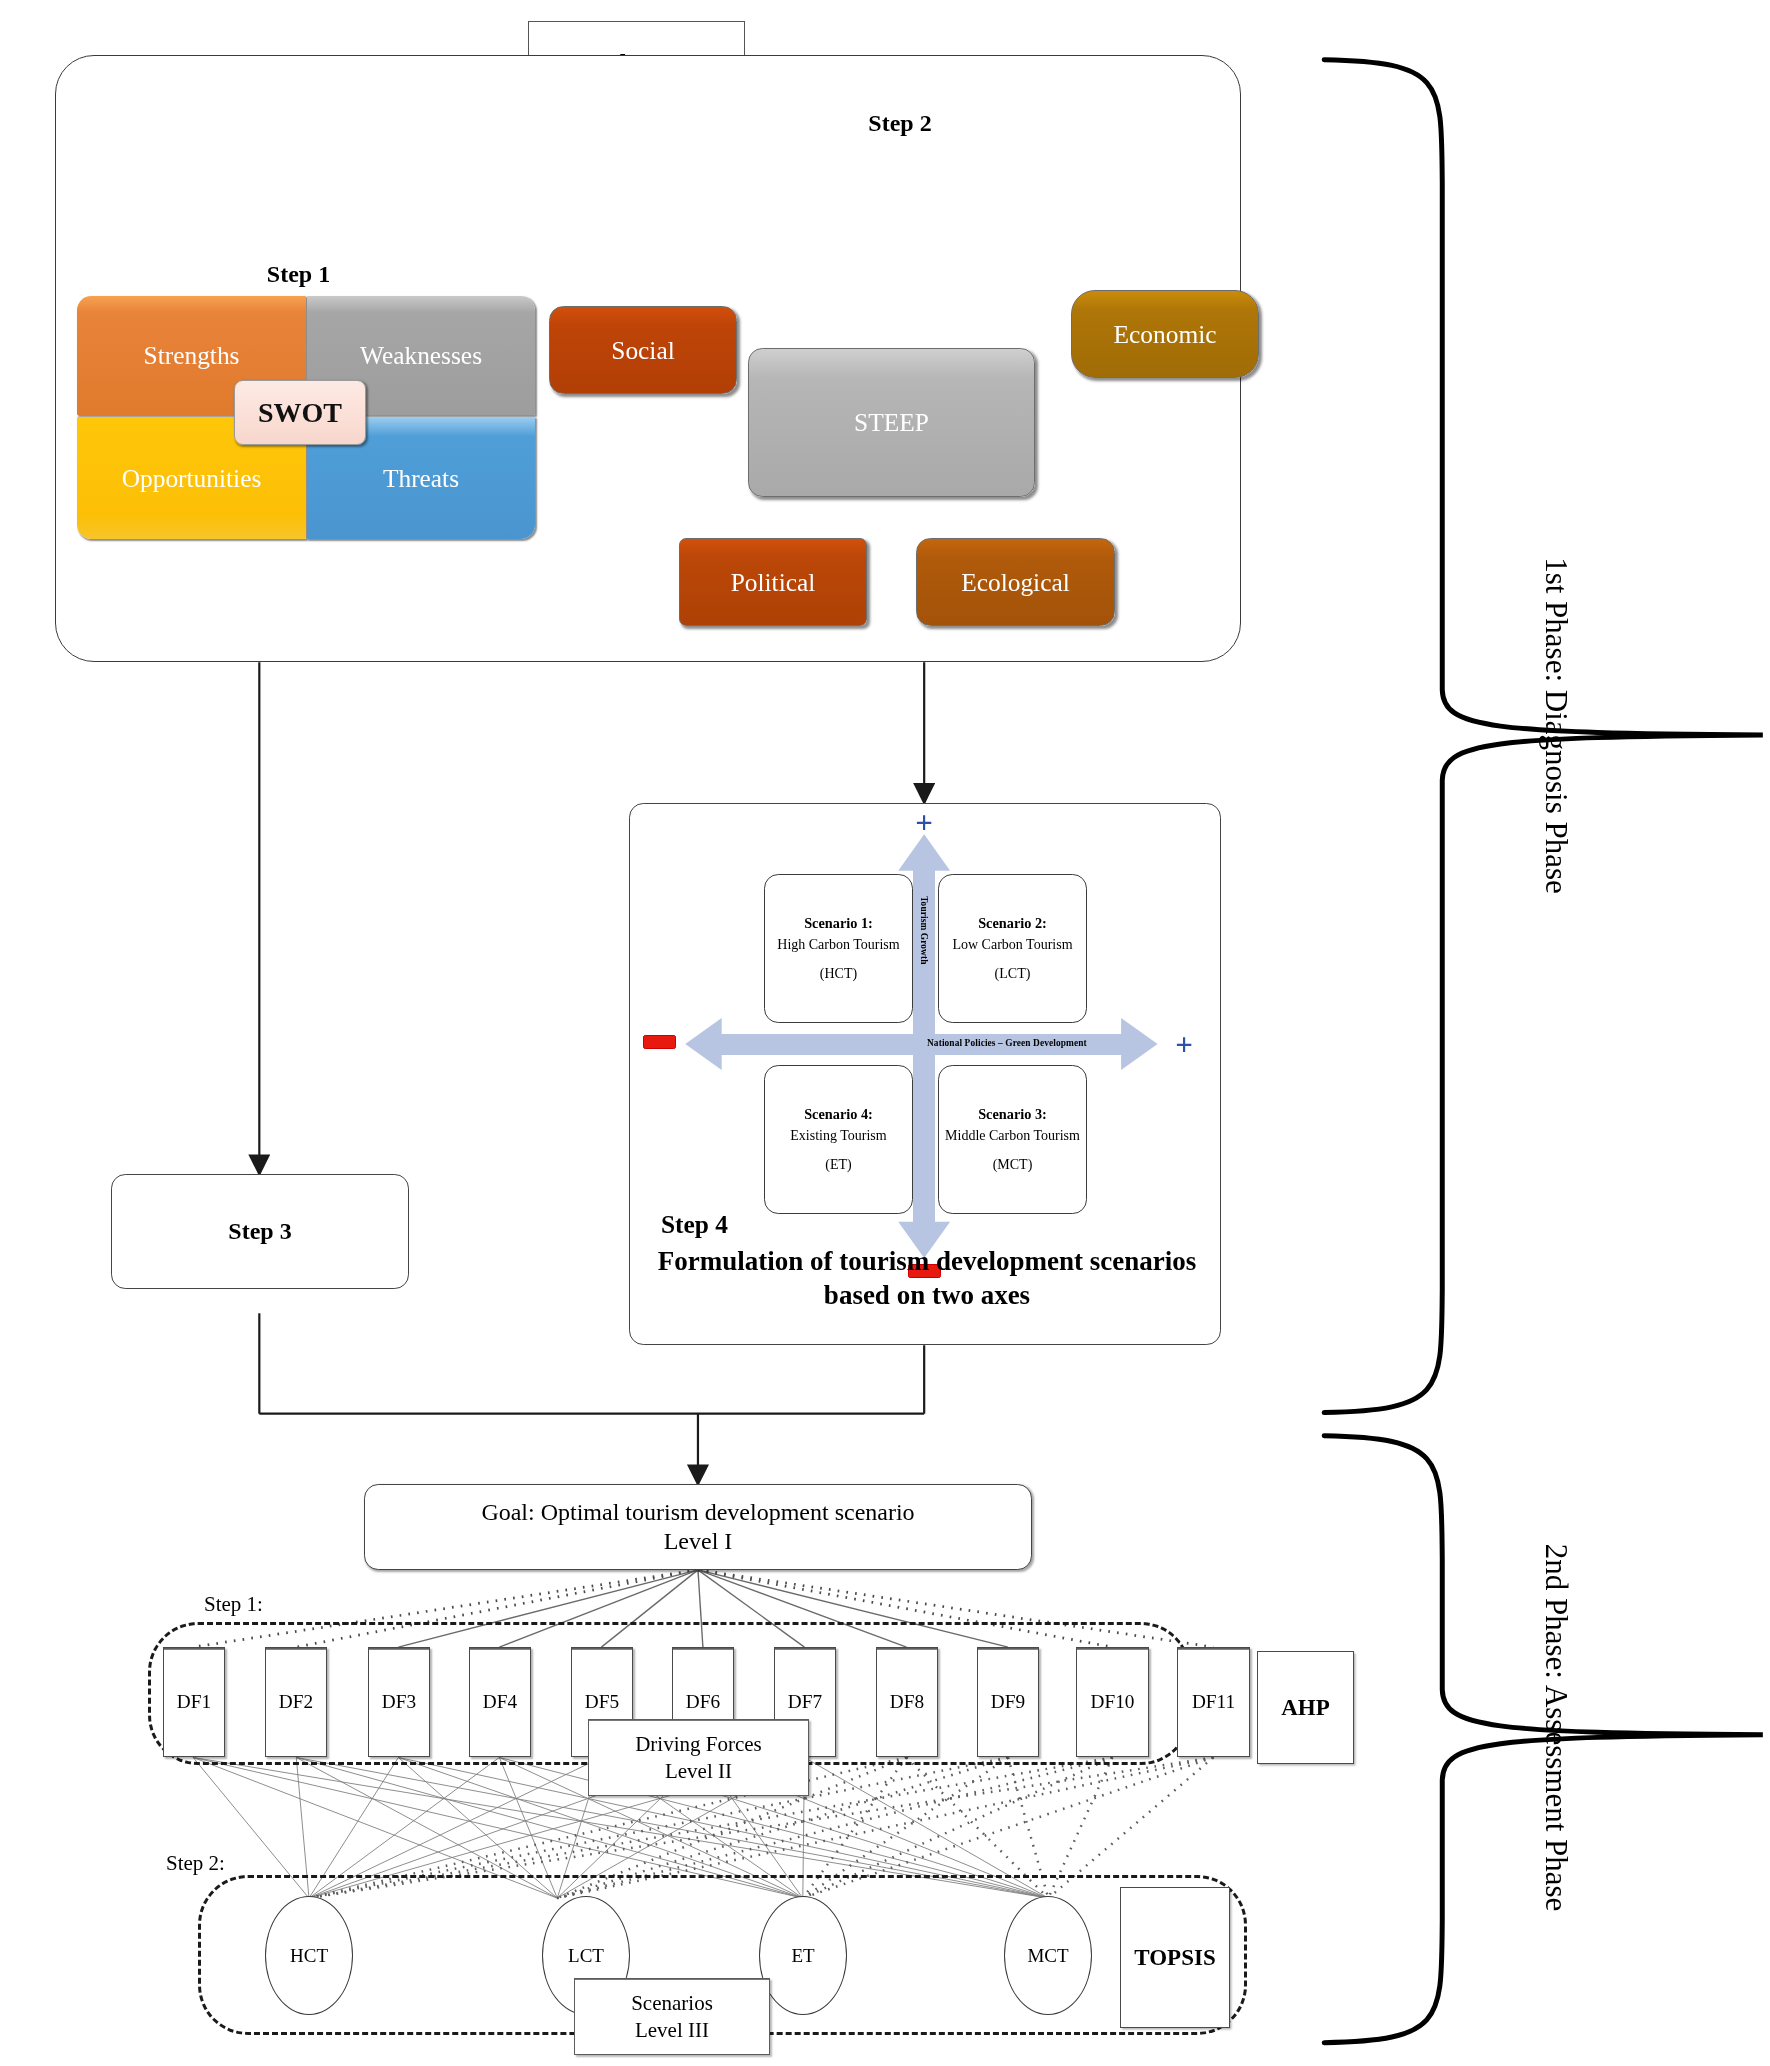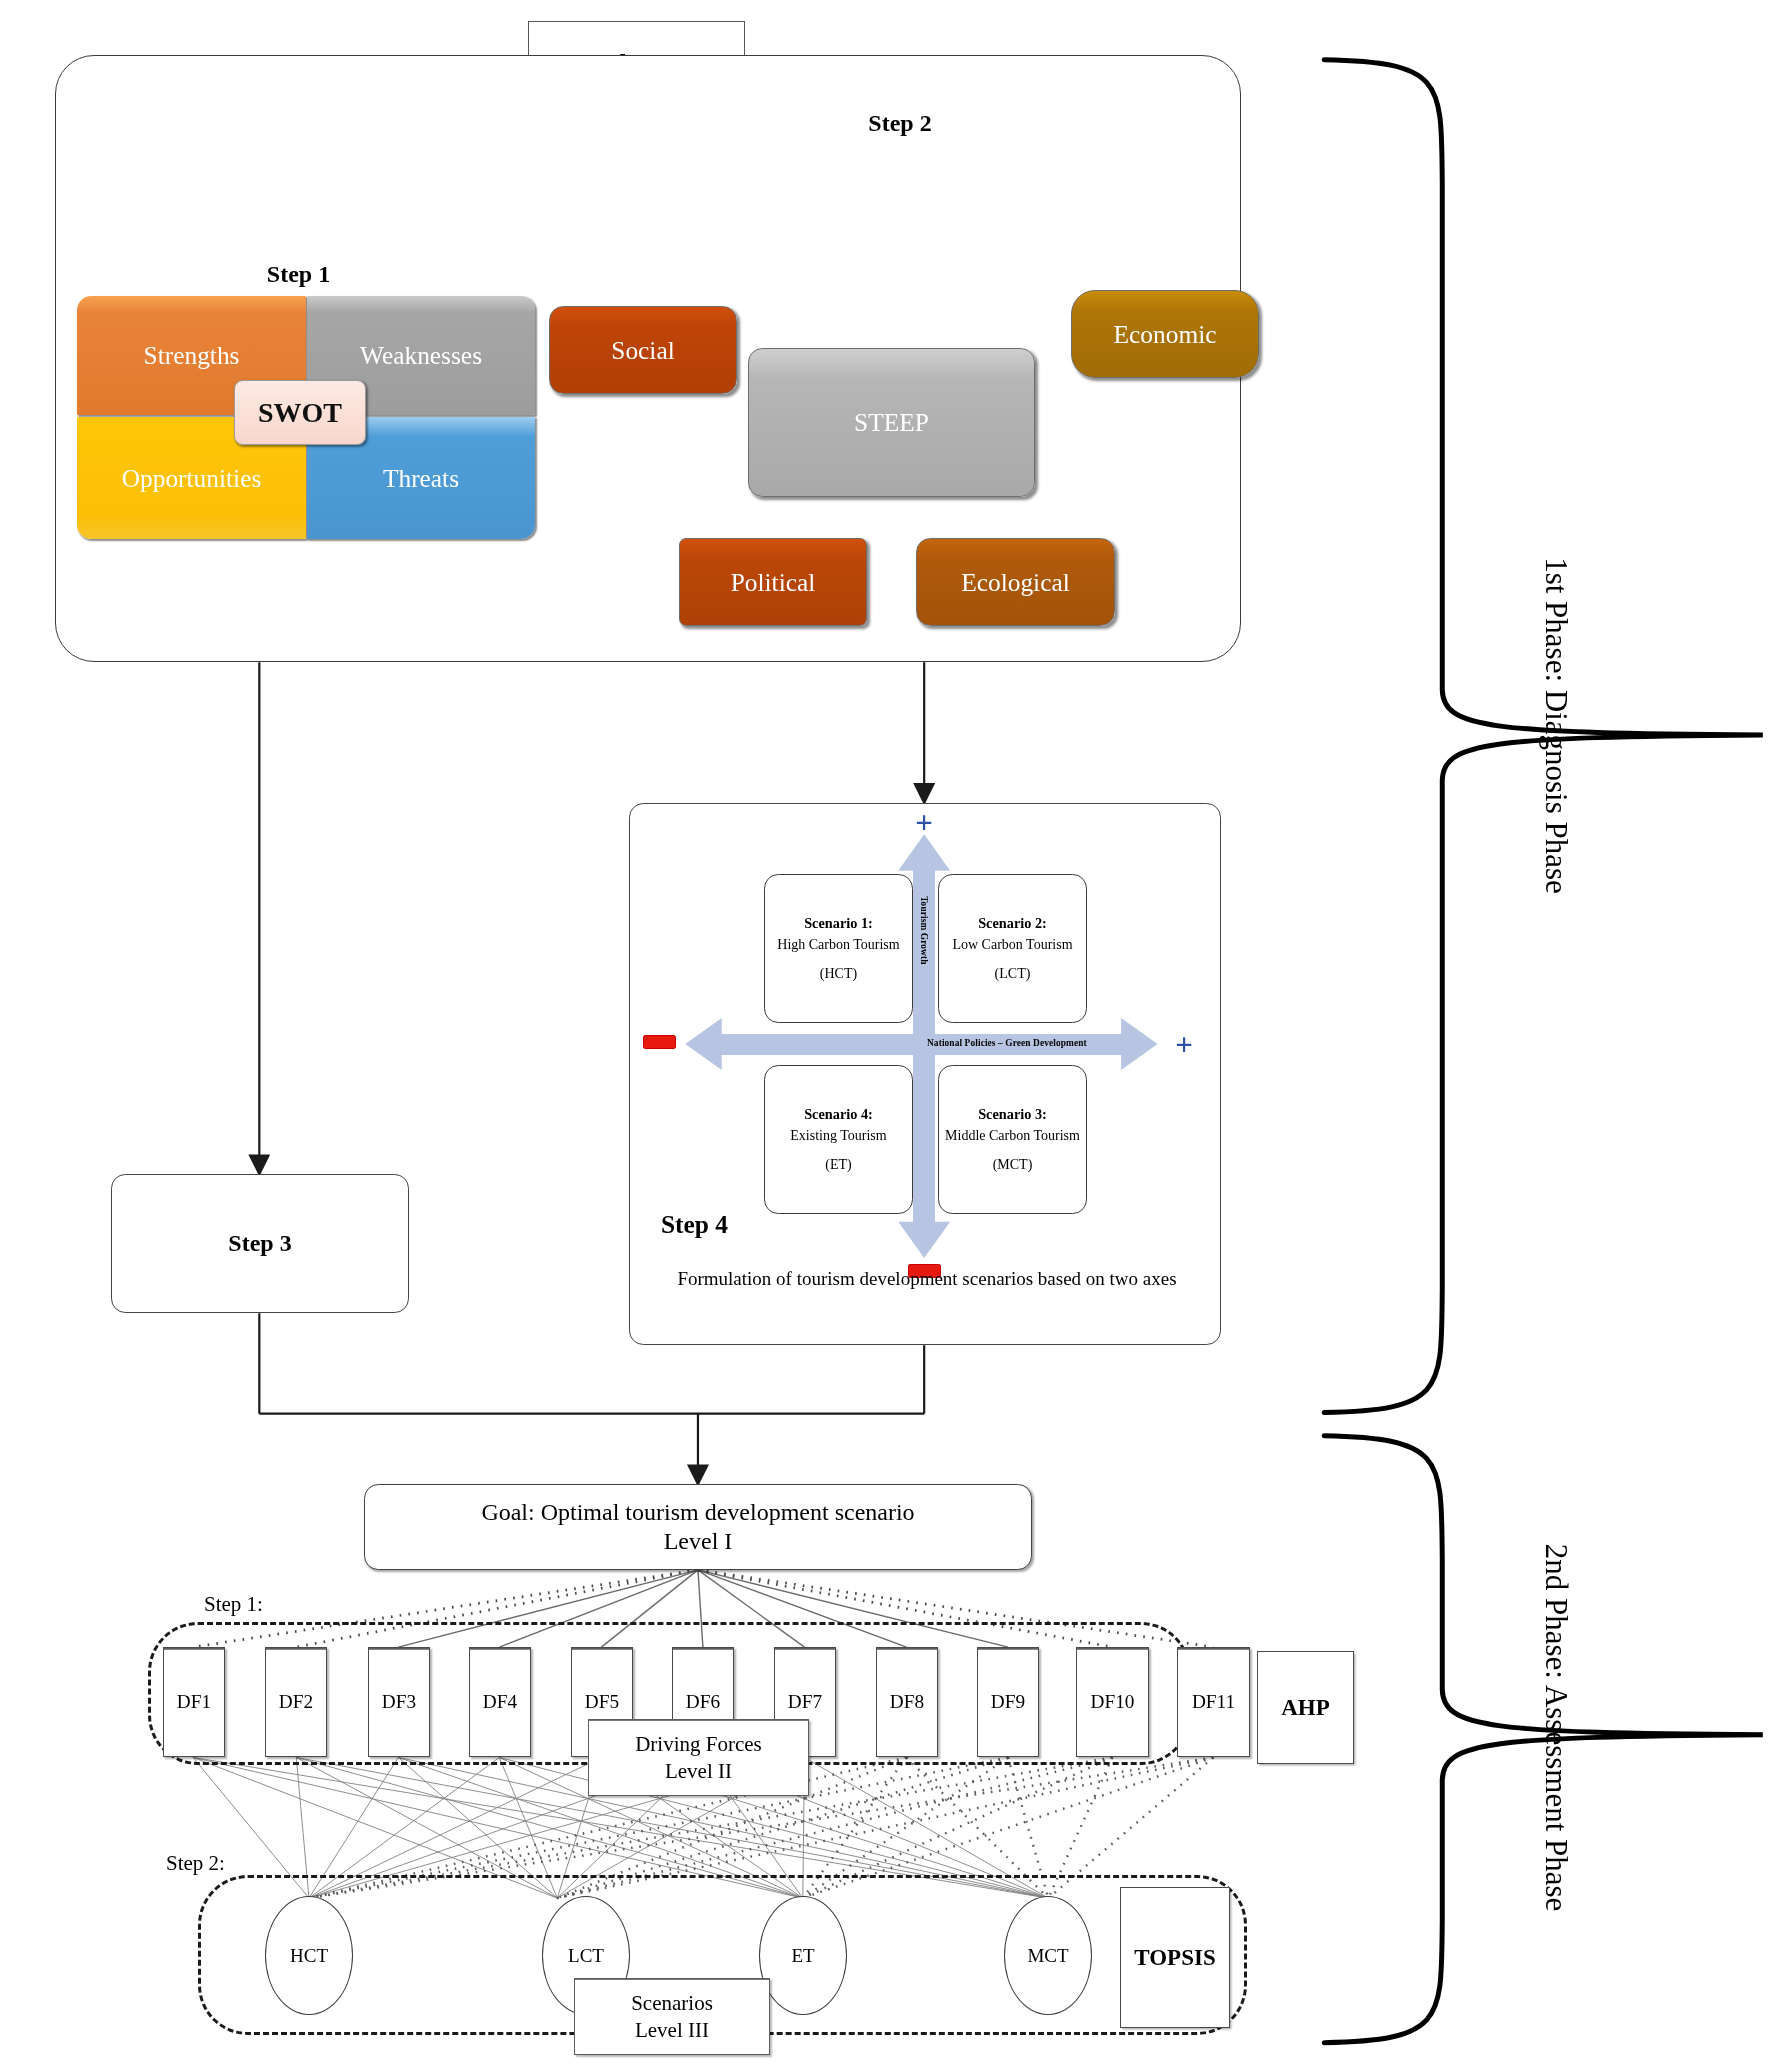--- a/index.html
+++ b/index.html
@@ -222,21 +222,21 @@
   <div class="abs steep-node steep-soc ctr" style="left:549px;top:306px;width:188px;height:88px;">
     <span>Social</span>
   </div>
   <div class="abs steep-node steep-pol ctr" style="left:679px;top:538px;width:188px;height:88px;border-radius:7px;">
     <span>Political</span>
   </div>
   <div class="abs steep-node steep-eco ctr" style="left:916px;top:538px;width:199px;height:88px;">
     <span>Ecological</span>
   </div>
 
-  <div class="abs rnode ctr col" style="left:111px;top:1174px;width:298px;height:139px;padding:4.4px 8.8px;gap:28px;">
+  <div class="abs rnode ctr col" style="left:111px;top:1174px;width:298px;height:115px;padding:4.4px 8.8px;gap:28px;">
     <div style="font-weight:bold;">Step 3</div>
   </div>
 
   <div class="abs rnode" style="left:629px;top:803px;width:592px;height:542px;"></div>
 
   <div class="abs axis-bar" style="left:913px;top:853px;width:22px;height:386px;"></div>
   <div class="abs axis-bar" style="left:704px;top:1034px;width:436px;height:21px;"></div>
 
   <svg width="1770" height="2066" viewBox="0 0 3208 3744">
     <polygon points="1675,1512 1722,1578 1628,1578" fill="#b7c4e2"></polygon>
@@ -279,21 +279,21 @@
   </div>
   <div class="abs scn-box ctr col" style="left:938px;top:1065px;width:149px;height:149px;padding:5.5px;">
     <b>Scenario 3:</b>
     <div>Middle Carbon Tourism</div>
     <div style="margin-top:7.7px;">(MCT)</div>
   </div>
 
   <div class="abs" style="left:661px;top:1210px;width:177px;height:32px;font-weight:bold;font-size:25.4px;">
     <span>Step 4</span>
   </div>
-  <div class="abs ctr" style="left:651px;top:1243px;width:552px;height:72px;font-size:19px;line-height:1.25;">
+  <div class="abs ctr" style="left:651px;top:1243px;width:552px;height:72px;font-size:27px;line-height:1.25;font-weight:bold;">
     <span>Formulation of tourism development scenarios based on two axes</span>
   </div>
 
   <div class="abs rnode rnode-sh ctr col" style="left:364px;top:1484px;width:668px;height:86px;font-size:24px;">
     <div>Goal: Optimal tourism development scenario</div>
     <div>Level I</div>
   </div>
 
   <div class="abs small-step" style="left:204px;top:1592px;width:166px;height:26.5px;">
     <span>Step 1:</span>

